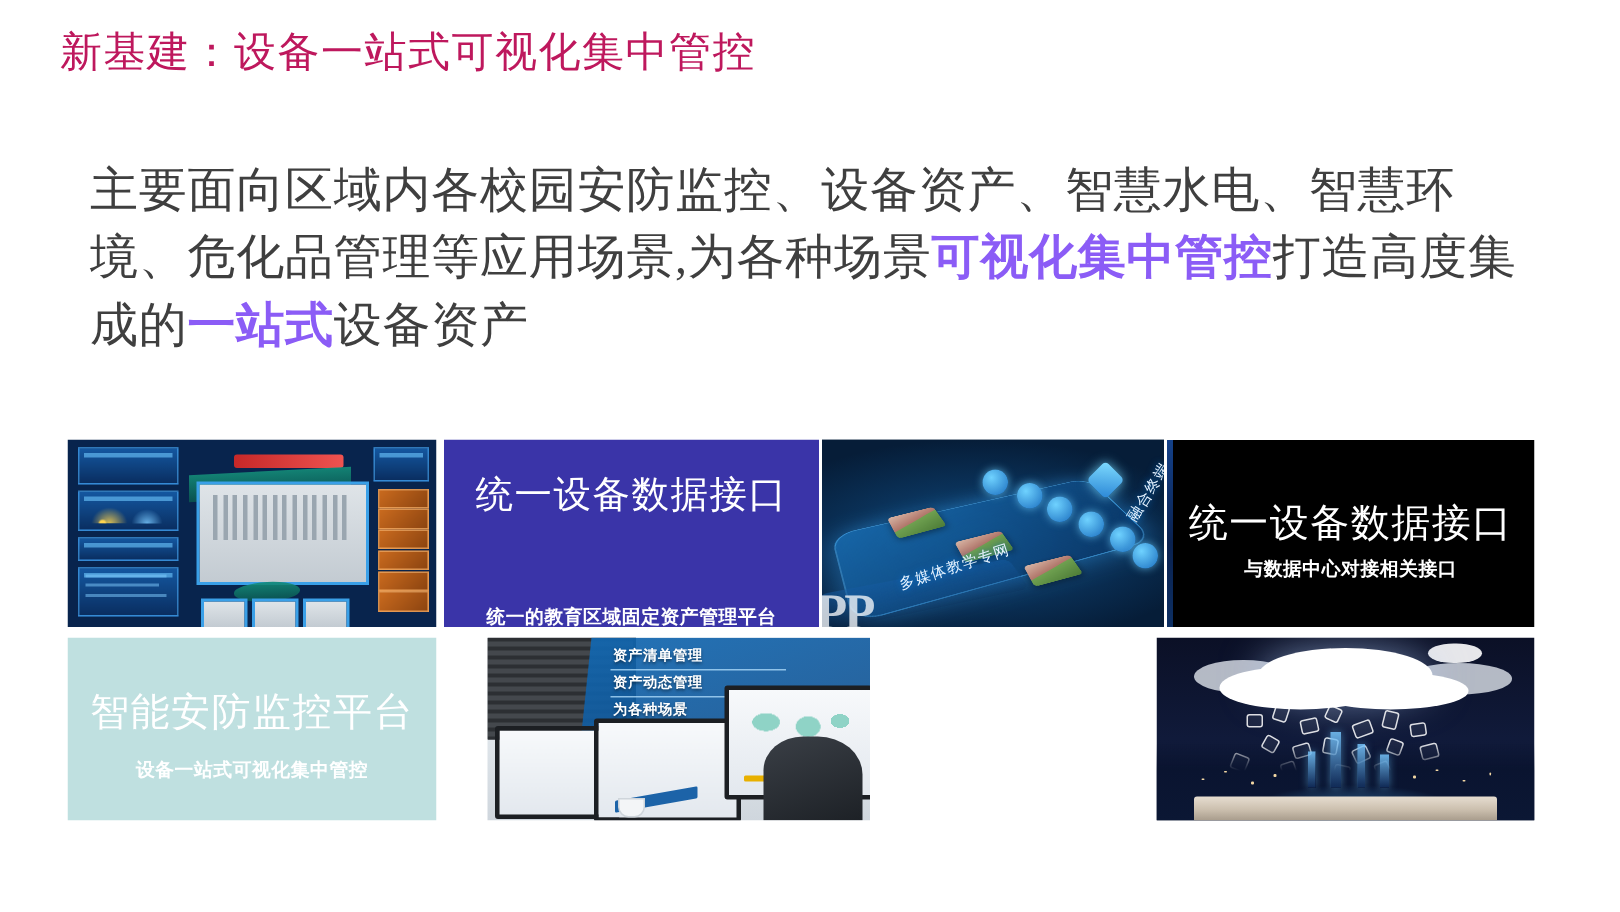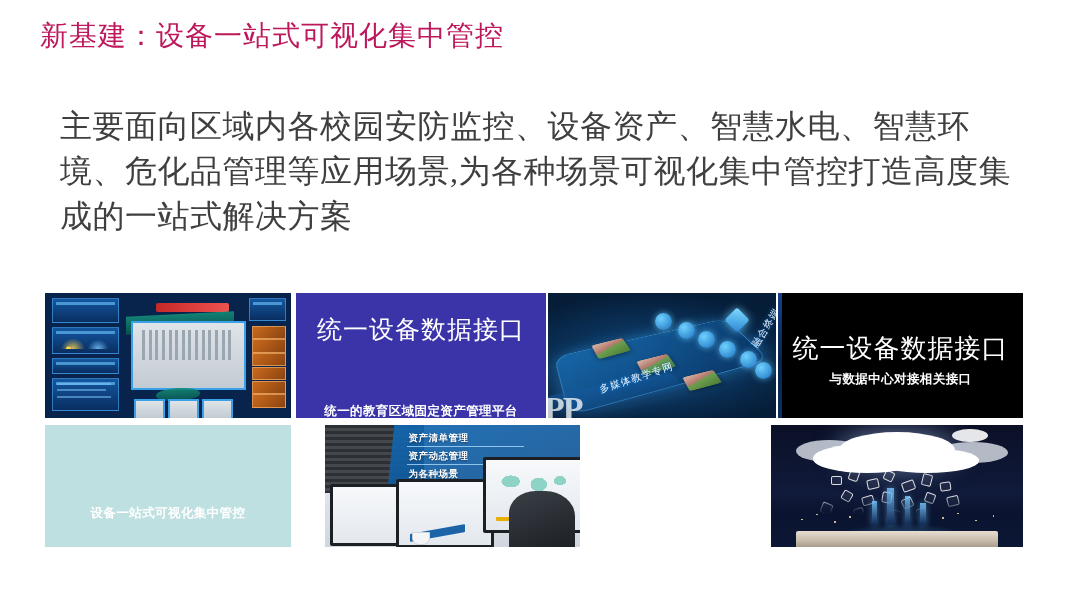--- a/index.html
+++ b/index.html
@@ -35,21 +35,22 @@
     left: 60px;
     top: 104px;
     width: 960px;
     font-size: 32px;
     line-height: 45px;
     letter-spacing: 0.5px;
     color: #3f3f3f;
     text-align: left;
   }
   #body-paragraph .accent {
-    color: #404040;
+    color: #8b5cf6;
+    font-weight: bold;
   }
 
   
   #card-grid {
     position: absolute;
     left: 45px;
     top: 293px;
     width: 980px;
     height: 255px;
   }
@@ -373,21 +374,21 @@
     height: 13%;
     background: linear-gradient(180deg, #e6ddd0 0%, #cbbfae 55%, #a89c8c 100%);
     border-radius: 2px 2px 0 0;
   }
 </style>
 </head>
 <body>
 
 <div id="slide-title">新基建：设备一站式可视化集中管控</div>
 
-<div id="body-paragraph"><span>主要面向区域内各校园安防监控、设备资产、智慧水电、智慧环境、危化品管理等应用场景,为各种场景</span><span class="accent">可视化集中管控</span><span>打造高度集成的</span><span class="accent">一站式</span><span>解决方案</span></div>
+<div id="body-paragraph"><span>主要面向区域内各校园安防监控、设备资产、智慧水电、智慧环境、危化品管理等应用场景,为各种场景</span><span class="accent">可视化集中管控</span><span>打造高度集成的</span><span class="accent">一站式</span><span>设备资产</span></div>
 
 <div id="card-grid">
 
   <div class="card row1 col1">
     <div class="dashboard-photo">
       <div class="dp-panel" style="left:3%;top:4%;width:27%;height:20%;"></div>
       <div class="dp-panel" style="left:3%;top:27%;width:27%;height:22%;"></div>
       <div class="dp-curve" style="left:5%;top:31%;width:23%;height:14%;"></div>
       <div class="dp-panel" style="left:3%;top:52%;width:27%;height:13%;"></div>
       <div class="dp-panel" style="left:3%;top:68%;width:27%;height:26%;"></div>
@@ -456,20 +457,21 @@
   <div class="card row1 col4">
     <div class="black-card">
       <div class="edge"></div>
       <div class="card-caption cap-title" style="top:38px;font-size:26px;">统一设备数据接口</div>
       <div class="card-caption cap-sub" style="top:78px;">与数据中心对接相关接口</div>
     </div>
   </div>
 
   <div class="card row2 col1">
     <div class="teal-card">
+      <div class="card-caption cap-title" style="top:32px;font-size:26px;">智能安防监控平台</div>
       <div class="card-caption cap-sub" style="top:80px;">设备一站式可视化集中管控</div>
     </div>
   </div>
 
   <div class="card row2 col2b">
     <div class="monitors-photo">
       <div class="mp-rack"></div>
       <div class="mp-overlay"></div>
       <div class="mp-menu">
         <div>资产清单管理</div>

